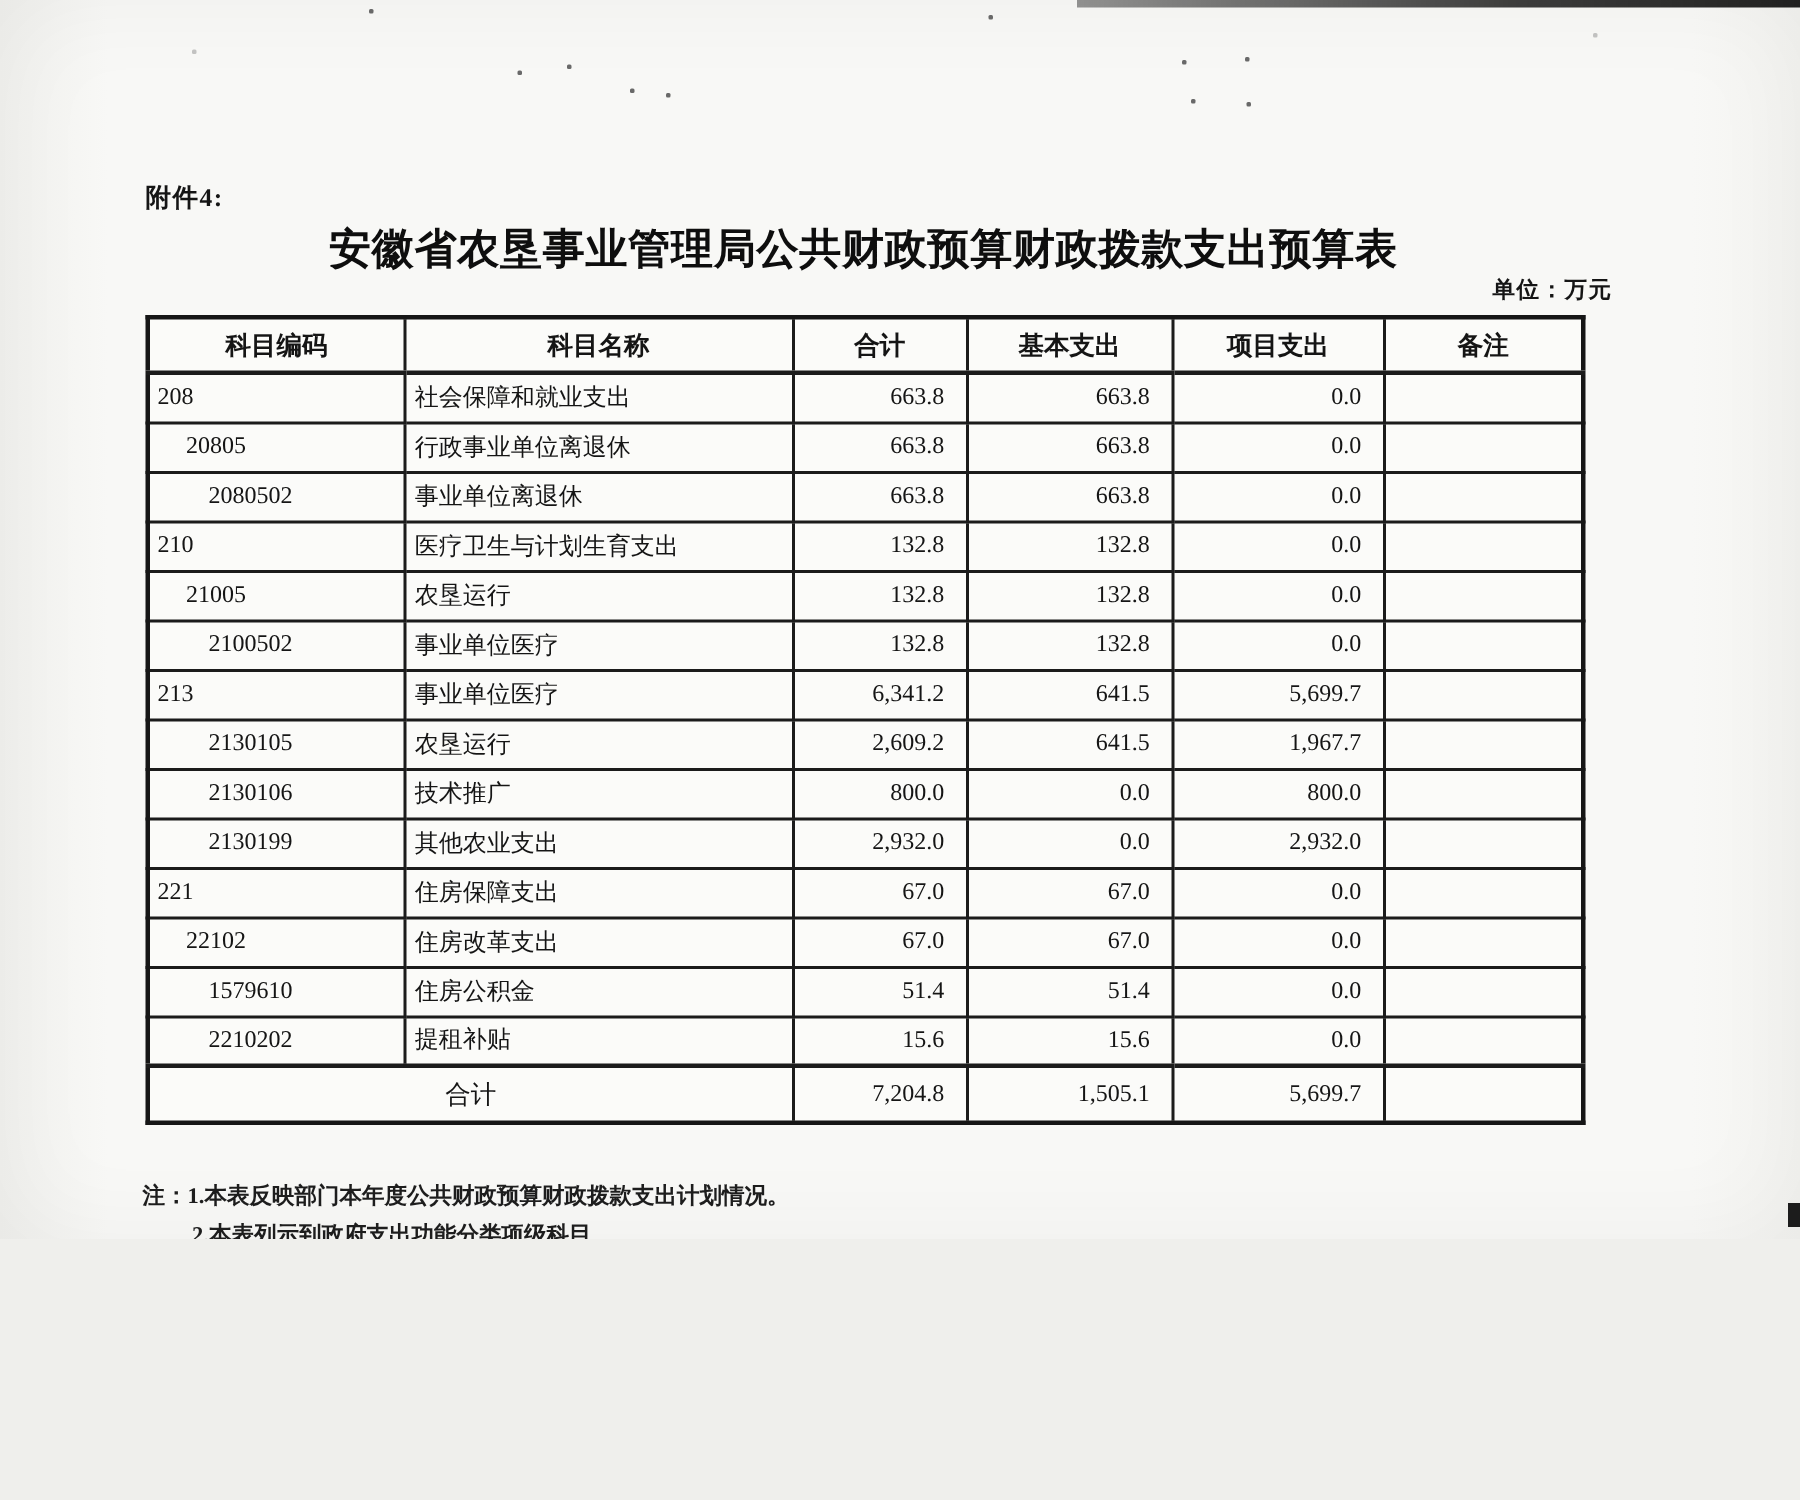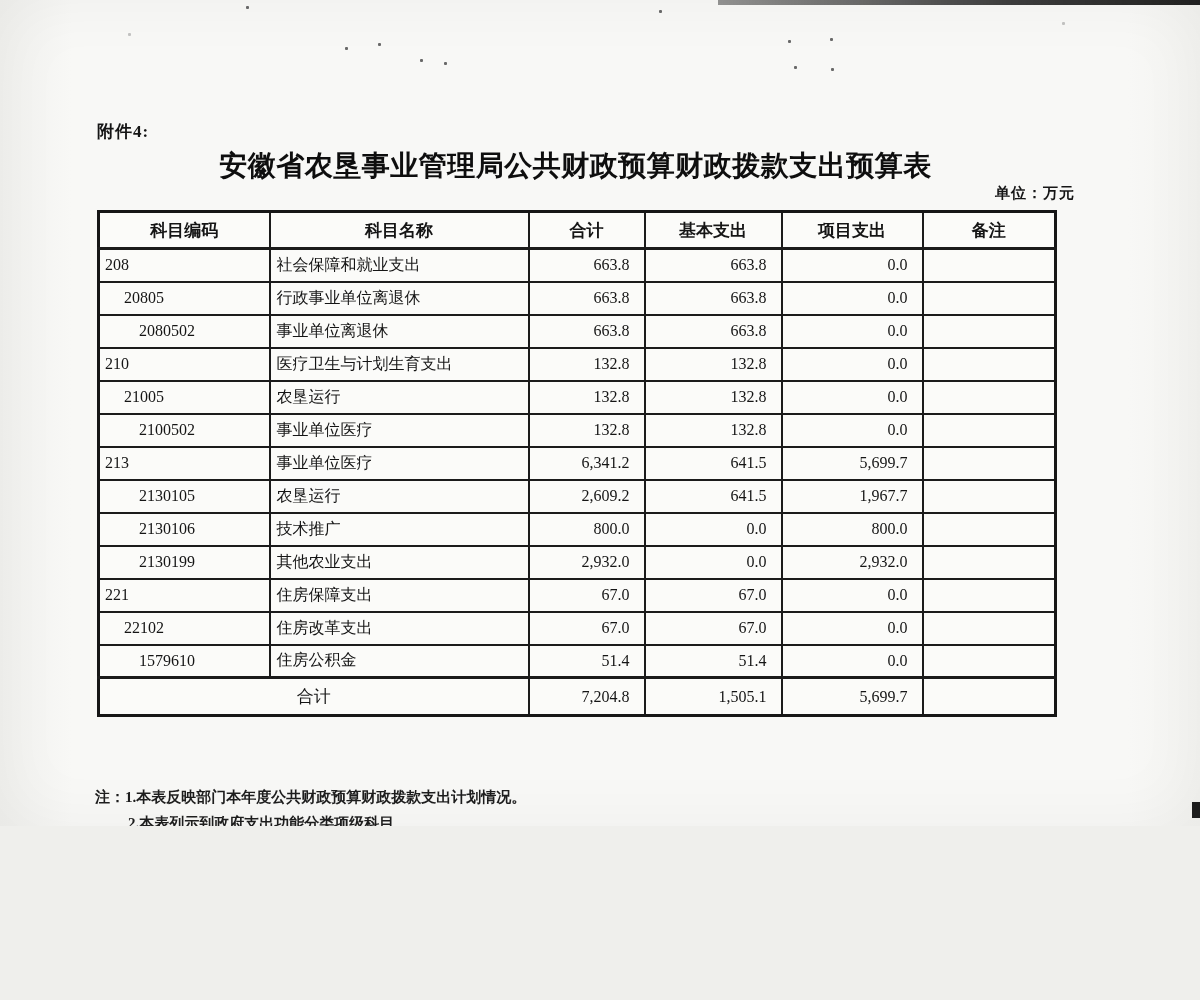--- a/index.html
+++ b/index.html
@@ -216,20 +216,28 @@
           <td class="remark"></td>
         </tr>
         <tr>
           <td class="code lv3">1579610</td>
           <td class="name">住房公积金</td>
           <td class="num">51.4</td>
           <td class="num">51.4</td>
           <td class="num">0.0</td>
           <td class="remark"></td>
         </tr>
+        <tr>
+          <td class="code lv3">2210202</td>
+          <td class="name">提租补贴</td>
+          <td class="num">15.6</td>
+          <td class="num">15.6</td>
+          <td class="num">0.0</td>
+          <td class="remark"></td>
+        </tr>
         <tr class="total-row">
           <td class="total-label" colspan="2">合计</td>
           <td class="num">7,204.8</td>
           <td class="num">1,505.1</td>
           <td class="num">5,699.7</td>
           <td class="remark"></td>
         </tr>
       </tbody>
   </table>
 

